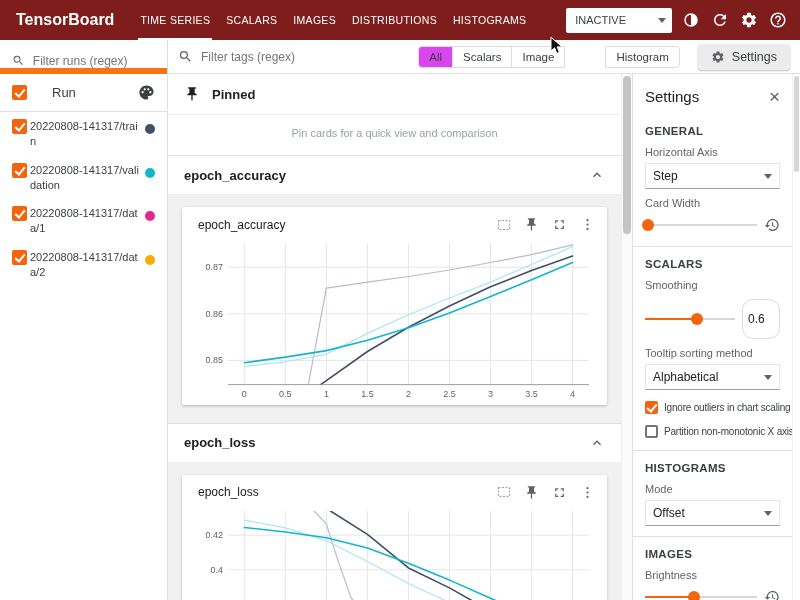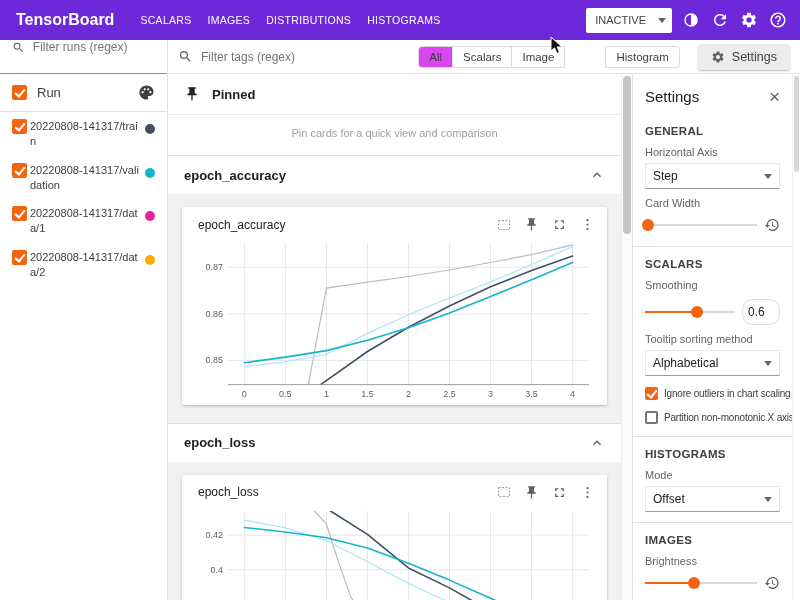--- a/index.html
+++ b/index.html
@@ -1,35 +1,35 @@
 <!DOCTYPE html>
 <html><head>
 <meta charset="utf-8">
 <style>
   * { box-sizing:border-box; margin:0; padding:0; }
   html,body { width:800px; height:600px; overflow:hidden; font-family:"Liberation Sans",sans-serif; background:#fff; }
   svg text { font-family:"Liberation Sans",sans-serif; }
   .app { width:800px; height:600px; display:flex; flex-direction:column; position:relative; background:#fff; }
 
   
-  .header { height:40px; background:#6d28d9; color:#fff; display:flex; align-items:center; flex-shrink:0; }
+  .header { height:40px; background:#7f1d1d; color:#fff; display:flex; align-items:center; flex-shrink:0; }
   .logo { font-size:16px; font-weight:700; padding:0 18px 0 16px; white-space:nowrap; }
   .tabs { display:flex; height:100%; }
   .tab { display:flex; align-items:center; padding:0 8px; font-size:10.5px; font-weight:500; letter-spacing:.3px; cursor:pointer; position:relative; white-space:nowrap; }
   .tab.active::after { content:""; position:absolute; left:6px; right:6px; bottom:0; height:2px; background:#fff; }
   .header-right { margin-left:auto; display:flex; align-items:center; gap:9px; padding-right:12px; flex-shrink:0; }
-  .status-select { background:#fff; color:#3c4043; font-size:11px; font-weight:500; height:25px; display:flex; align-items:center; gap:12px; padding:0 6px 0 9px; cursor:pointer; border-radius:2px; }
+  .status-select { background:#fff; color:#3c4043; font-size:11px; font-weight:500; height:25px; display:flex; align-items:center; gap:32px; padding:0 6px 0 9px; cursor:pointer; border-radius:2px; }
   .icon-btn { width:20px; height:20px; display:flex; align-items:center; justify-content:center; cursor:pointer; }
 
   
   .body { flex:1; display:flex; min-height:0; }
   .sidebar { width:168px; border-right:1px solid #e0e0e0; display:flex; flex-direction:column; flex-shrink:0; }
-  .sidebar-filter { height:34px; display:flex; align-items:flex-start; gap:8px; padding:0 12px; border-bottom:1px solid #f97316; flex-shrink:0; }
+  .sidebar-filter { height:34px; display:flex; align-items:flex-end; gap:8px; padding:0 12px; border-bottom:6px solid #f97316; flex-shrink:0; }
   .sidebar-filter input, .toolbar input { border:none; outline:none; font-size:12px; color:#3c4043; width:100%; background:transparent; }
-  .runs-header { display:flex; align-items:center; gap:10px; padding:10px 12px; font-size:13px; color:#3c4043; border-bottom:1px solid #e0e0e0;justify-content:center; }
+  .runs-header { display:flex; align-items:center; gap:25px; padding:10px 12px; font-size:13px; color:#3c4043; border-bottom:1px solid #e0e0e0;justify-content:center; }
   .runs-header .spacer { flex:1; }
   .run-row { display:flex; align-items:flex-start; gap:3px; padding:7px 12px; font-size:11px; color:#3c4043; cursor:pointer; }
   .run-name { flex:1; line-height:1.35; word-break:break-all; }
   .run-dot { width:10px; height:10px; border-radius:50%; margin-top:5px; flex-shrink:0; }
   .checkbox { width:15px; height:15px; border:2px solid #757575; border-radius:2px; background:#fff; position:relative; flex-shrink:0; cursor:pointer; }
   .checkbox.checked { background:#f4640e; border-color:#f4640e; }
   .checkbox.checked::after { content:""; position:absolute; left:3px; top:0; width:4px; height:8px; border:solid #fff; border-width:0 2px 2px 0; transform:rotate(40deg); }
 
   .content-col { flex:1; display:flex; flex-direction:column; min-width:0; }
   .toolbar { height:34px; display:flex; align-items:center; gap:8px; padding:0 10px; border-bottom:1px solid #e0e0e0; flex-shrink:0; }
@@ -64,37 +64,38 @@
   .sp-section + .sp-section { border-top:1px solid #e0e0e0; }
   .sp-heading { font-size:11.5px; font-weight:700; color:#3c4043; margin:7px 0 9px; letter-spacing:.3px; }
   .sp-label { font-size:11px; color:#5f6368; margin:8px 0 5px; }
   .dropdown { display:flex; align-items:center; justify-content:space-between; border:1px solid #e6e6e6; border-bottom:1px solid #9aa0a6; background:#fff; height:26px; padding:0 7px; font-size:12px; color:#202124; cursor:pointer; }
   .caret { width:0; height:0; border-left:4px solid transparent; border-right:4px solid transparent; border-top:5px solid #5f6368; }
   .slider-row { display:flex; align-items:center; gap:7px; margin:8px 0 3px; }
   .slider { position:relative; flex:1; height:14px; cursor:pointer; }
   .slider .rail { position:absolute; left:0; right:0; top:6px; height:2px; background:#d8d8d8; }
   .slider .fill { position:absolute; left:0; top:6px; height:2px; background:#f4640e; }
   .slider .knob { position:absolute; top:1px; width:12px; height:12px; border-radius:50%; background:#f4640e; transform:translateX(-50%); }
-  .value-box { width:38px; height:26px; border:1px solid #dadce0; border-radius:11px; font-size:12px; color:#202124; padding:0 5px; font-family:inherit; }
+  .value-box { width:38px; height:40px; border:1px solid #dadce0; border-radius:11px; font-size:12px; color:#202124; padding:0 5px; font-family:inherit; }
   .check-row { display:flex; align-items:center; gap:6px; margin:11px 0 2px; font-size:10px; color:#3c4043; white-space:nowrap; letter-spacing:-.2px; cursor:pointer; }
   .check-row .checkbox { width:13px; height:13px; }
   .check-row .checkbox.checked::after { left:2px; top:-1px; width:4px; height:8px; }
   .pscroll { width:8px; background:#fff; border-left:1px solid #f0f0f0; position:relative; flex-shrink:0; }
   .pscroll .thumb { position:absolute; left:1px; right:1px; border-radius:4px; background:#d6d6d6; }
 
   .cursor { position:absolute; left:550px; top:36px; z-index:99; pointer-events:none; }
 </style>
 </head>
 <body>
 
 <div class="app">
 
   <div class="header">
     <div class="logo">TensorBoard</div>
     <div class="tabs">
+        <div class="tab active">TIME SERIES</div>
         <div class="tab">SCALARS</div>
         <div class="tab">IMAGES</div>
         <div class="tab">DISTRIBUTIONS</div>
         <div class="tab">HISTOGRAMS</div>
       </div>
     <div class="header-right">
       <div class="status-select">
         <span>INACTIVE</span>
         <span class="caret"></span>
       </div>

